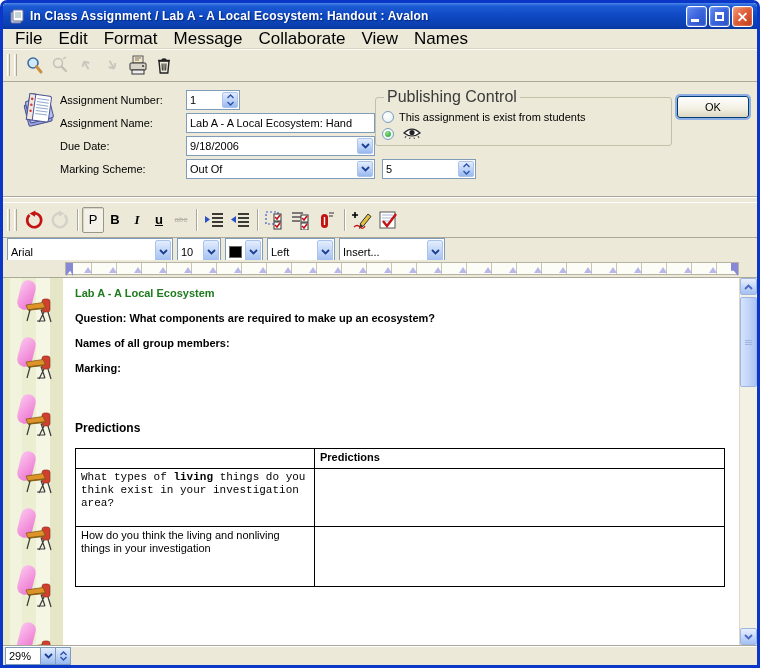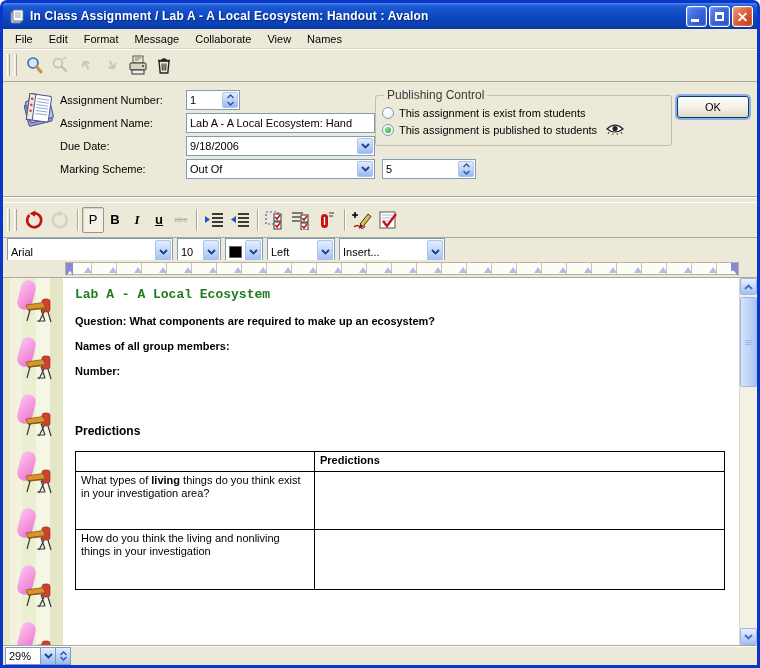--- a/index.html
+++ b/index.html
@@ -37,21 +37,21 @@
   .wbtn.close { background:linear-gradient(135deg,#f09a78 0%, #e0603c 45%, #c13a18 100%); }
   .g-min { width:8px; height:3px; background:#fff; position:absolute; left:4px; bottom:4px; }
   .g-max { width:9px; height:9px; border:2px solid #fff; border-top-width:3px; }
   .g-x1,.g-x2 { position:absolute; width:11px; height:2px; background:#fff; left:4px; top:9px; }
   .g-x1 { transform:rotate(45deg); } .g-x2 { transform:rotate(-45deg); }
 
   
   .menubar {
     height:20px; flex:0 0 20px; background:#ece9d8;
     display:flex; align-items:center; padding-left:4px;
-    border-bottom:1px solid #d8d4c0; font-size:11px;
+    border-bottom:1px solid #d8d4c0; font-size:17px;
   }
   .menu-item { padding:2px 8px; color:#000; }
 
   
   .toolbar {
     background:#ece9d8; display:flex; align-items:center;
     border-bottom:1px solid #aca899; box-shadow:inset 0 1px 0 #fff;
   }
   .tb1 { height:33px; flex:0 0 33px; padding-left:2px; }
   .tb2 { height:36px; flex:0 0 36px; padding-left:2px; }
@@ -93,21 +93,21 @@
   .spin-col { flex-direction:column; justify-content:space-around; }
   .xp-spinbox { padding:0 20px 0 3px; }
   .w54 { width:54px; } .w94 { width:94px; }
   .chev { display:block; }
 
   .pubbox {
     position:absolute; left:372px; top:6px; width:297px; height:58px;
     border:1px solid #c2c0a8; border-radius:3px; background:#ece9d8;
     font-size:11px; padding:2px 6px 0 6px;
   }
-  .pubbox legend { font-size:12px; color:#3a3a3a; padding:0 3px; margin-left:2px; }
+  .pubbox legend { font-size:16px; color:#3a3a3a; padding:0 3px; margin-left:2px; }
   .radio-row { display:flex; align-items:center; height:17px; gap:5px; }
   .radio {
     width:12px; height:12px; border-radius:50%; border:1px solid #7b9ebd; flex:0 0 12px;
     background:radial-gradient(circle at 35% 30%, #fff 0%, #eef3f8 70%, #cfdbe6 100%);
     position:relative;
   }
   .radio.on::after {
     content:""; position:absolute; left:2px; top:2px; width:6px; height:6px;
     border-radius:50%; background:radial-gradient(circle at 35% 30%, #8ee08e, #1f9e1f);
   }
@@ -159,28 +159,28 @@
   .pill {
     position:absolute; left:16px; width:15px; height:30px; border-radius:8px;
     background:linear-gradient(120deg,#fbc6ef 0%, #f393dc 60%, #e871cc 100%);
     transform:rotate(14deg);
   }
   .desk { position:absolute; left:20px; width:32px; height:30px; }
   .doccontent {
     flex:1; background:#fff; overflow:hidden; padding:0 0 0 12px;
     font-size:11px; color:#000;
   }
-  .doc-heading { font-size:13px; font-weight:bold; margin:9px 12px 0 0;font-family:Liberation Mono, monospace; }
+  .doc-heading { font-size:11px; font-weight:bold; margin:9px 12px 0 0; }
   .doc-line { font-weight:bold; margin-top:13px; }
   .doc-section { font-size:12px; font-weight:bold; margin-top:47px; }
   table.ptable { border-collapse:collapse; margin-top:13px; width:650px; table-layout:fixed; }
   .ptable th, .ptable td { border:1px solid #000; font-size:11px; vertical-align:top; text-align:left; padding:2px 5px; line-height:13px; }
   .ptable col.c1 { width:239px; }
   .ptable th { font-weight:bold; height:20px; }
-  .ptable .r1 td { height:58px; }
+  .ptable .r1 td { height:58px;font-family:Liberation Mono, monospace; }
   .ptable .r2 td { height:78px; }
   .ptable .r3 td { height:60px; }
 
   
   .scrollbar { width:18px; flex:0 0 18px; background:#f3f1e4; display:flex; flex-direction:column; border-left:1px solid #dcd8c8; }
   .sbtn {
     height:17px; flex:0 0 17px; border:1px solid #9eb4e2; border-radius:2px;
     background:linear-gradient(180deg,#e8f0fd 0%, #c6d8f8 50%, #a2c0f2 100%);
     display:flex; align-items:center; justify-content:center;
   }
@@ -366,21 +366,20 @@
     </div>
 
     <fieldset class="pubbox">
       <legend>Publishing Control</legend>
       <div class="radio-row">
         <span class="radio"></span>
         <span class="radio-label">This assignment is exist from students</span>
       </div>
       <div class="radio-row">
         <span class="radio on"></span>
-        <span class="radio-label">This assignment is published to students</span>
         <span class="eye">
           <svg width="18" height="12" viewBox="0 0 18 12">
               <path d="M1 6 Q9 -2 17 6 Q9 12 1 6 Z" fill="#fff" stroke="#222" stroke-width="1.2"></path>
               <circle cx="9" cy="5.6" r="2.6" fill="#222"></circle>
               <path d="M3 9 l-1 2 M7 10.5 l-0.4 1.4 M11 10.5 l0.4 1.4 M15 9 l1 2" stroke="#222" stroke-width="0.9"></path>
             </svg>
         </span>
       </div>
     </fieldset>
 
@@ -593,21 +592,21 @@
             <path d="M3 9 L20 6.5 L22.5 12 L5 14 Z" fill="#dd9328" stroke="#7a5210" stroke-width="0.7"></path>
             <path d="M5 14 L22 12" stroke="#8a6015" stroke-width="1.4"></path>
             <path d="M7 14 L4 25 M18 13.5 L22 25 M21 16 L16 26 M25 16 L28 26 M14 25 h8" stroke="#3a3a3a" stroke-width="1.2" fill="none"></path>
           </svg></div>
       </div>
 
     <div class="doccontent">
       <h2 class="doc-heading" style="color: rgb(30, 123, 30);">Lab A - A Local Ecosystem</h2>
       <p class="doc-line">Question: What components are required to make up an ecosystem?</p>
       <p class="doc-line">Names of all group members:</p>
-      <p class="doc-line">Number:</p>
+      <p class="doc-line">Marking:</p>
       <h3 class="doc-section">Predictions</h3>
 
       <table class="ptable">
         <colgroup>
             <col class="c1">
             <col>
           </colgroup>
         <tbody>
             <tr>
           <th></th>

